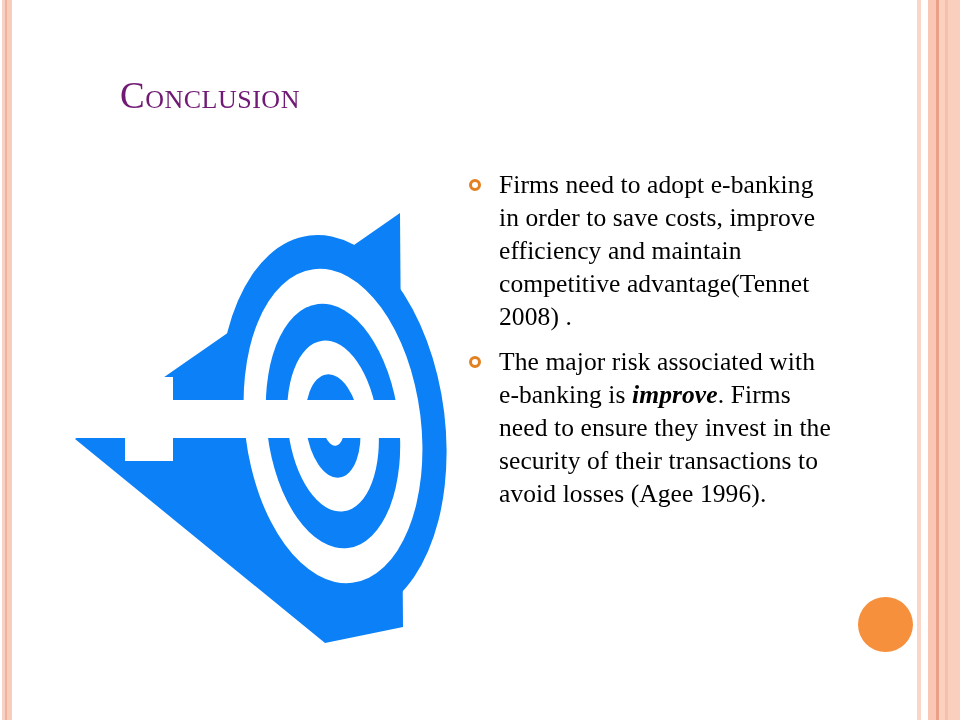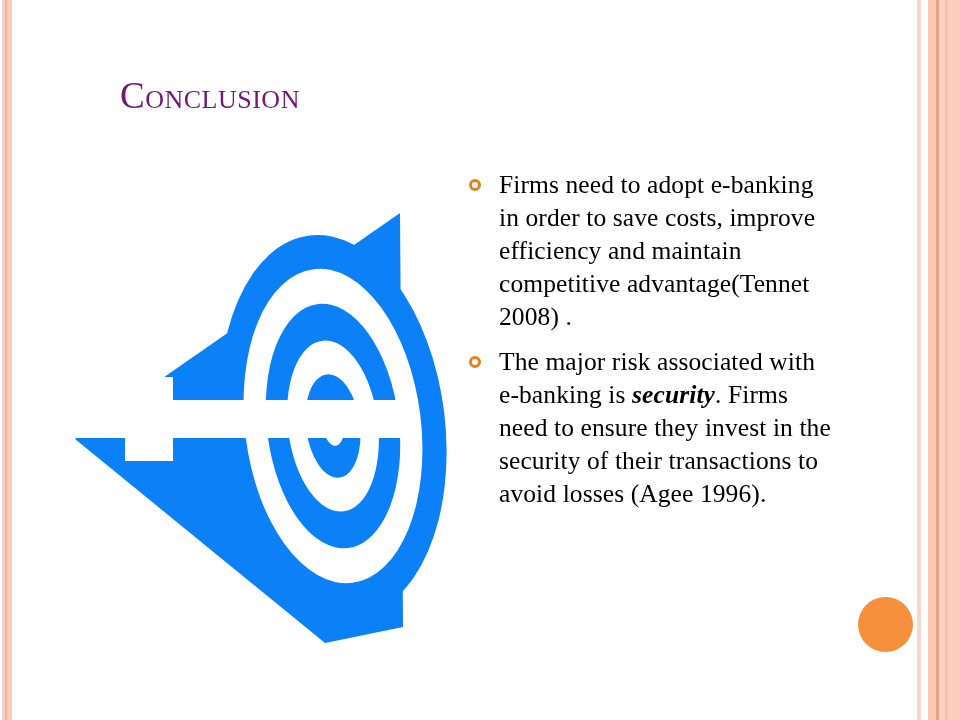--- a/index.html
+++ b/index.html
@@ -161,20 +161,20 @@
 
   <div id="body">
 
     <div class="bullet-row">
       <span class="bullet-mark"></span>
       <span class="bullet-text"><span>Firms need to adopt e-banking in order to save costs, improve efficiency and maintain competitive advantage(Tennet 2008) .</span></span>
     </div>
 
     <div class="bullet-row">
       <span class="bullet-mark"></span>
-      <span class="bullet-text"><span>The major risk associated with e-banking is </span><b>security</b><span>. Firms need to ensure they invest in the security of their transactions to avoid losses (Agee 1996).</span></span>
+      <span class="bullet-text"><span>The major risk associated with e-banking is </span><b>improve</b><span>. Firms need to ensure they invest in the security of their transactions to avoid losses (Agee 1996).</span></span>
     </div>
 
   </div>
 
   <div id="orange-dot"></div>
 
 </div>
 
 </body></html>

